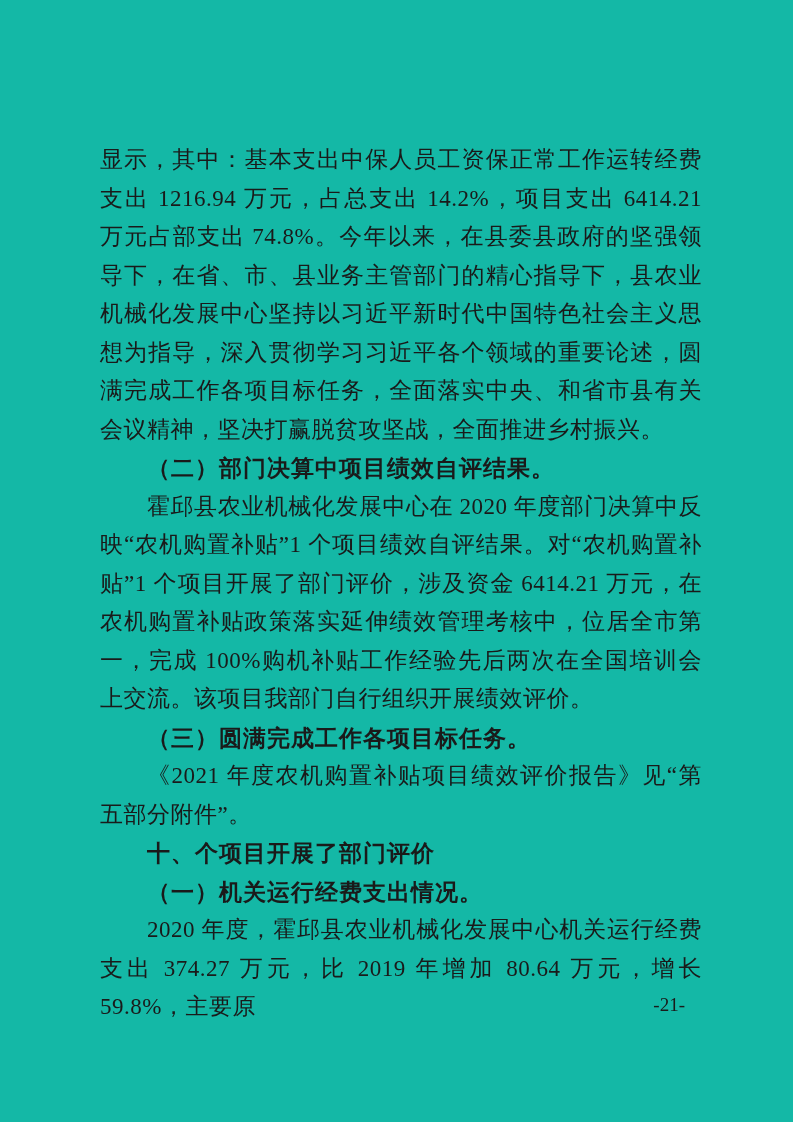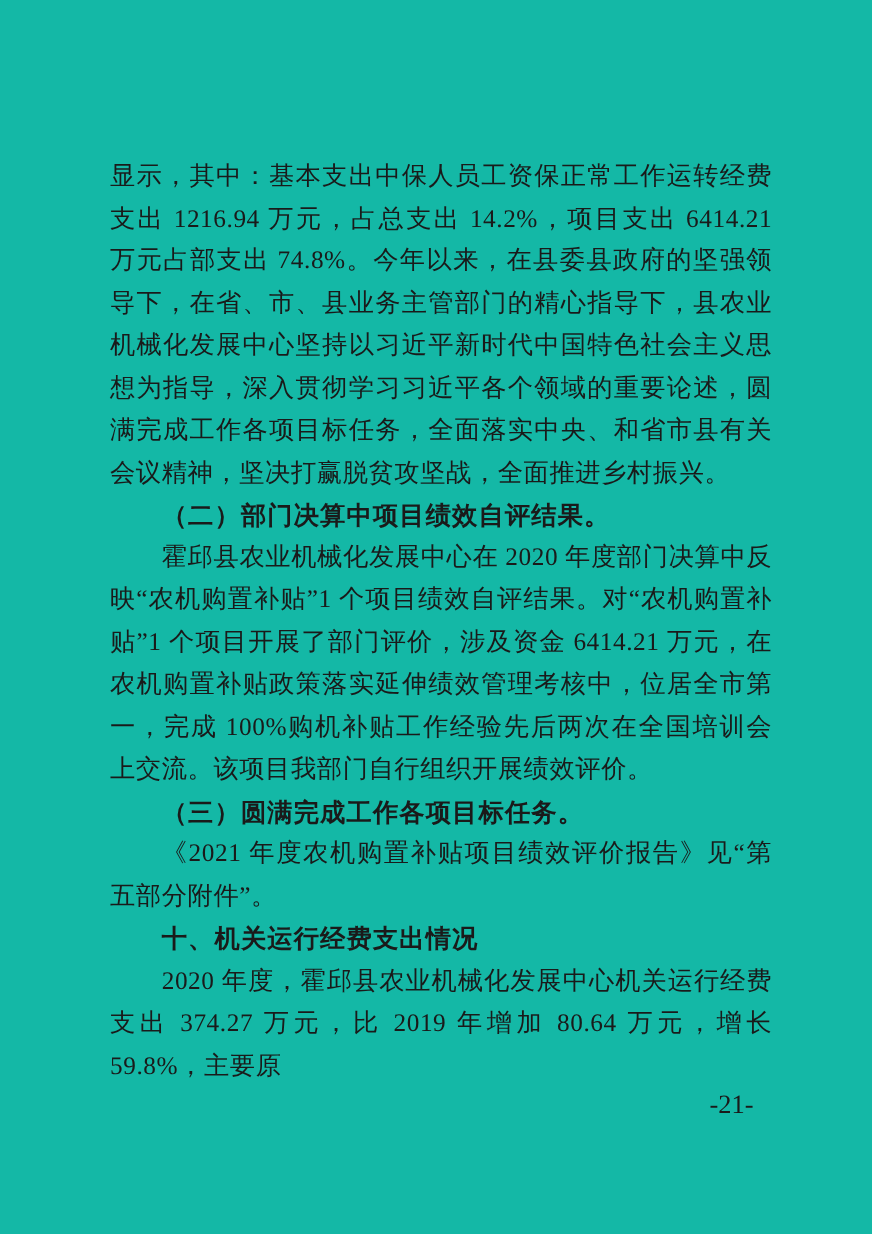--- a/index.html
+++ b/index.html
@@ -32,34 +32,35 @@
   .heading {
     font-weight: bold;
     text-indent: 47px;
     font-family: "Liberation Sans", "DejaVu Sans", sans-serif;
     letter-spacing: 1px;
   }
   .page-number {
     position: absolute;
     top: 994px;
     right: 108px;
-    font-size: 24px;
+    font-size: 19px;
     line-height: 22px;
     font-family: "Liberation Serif", "DejaVu Serif", serif;
     color: #1a1a1a;
     margin-left: 40px;
   }
 </style>
 </head>
 <body>
 
 <div class="page">
   <div class="content">
     <div class="block para">显示，其中：基本支出中保人员工资保正常工作运转经费支出 1216.94 万元，占总支出 14.2%，项目支出 6414.21 万元占部支出 74.8%。今年以来，在县委县政府的坚强领导下，在省、市、县业务主管部门的精心指导下，县农业机械化发展中心坚持以习近平新时代中国特色社会主义思想为指导，深入贯彻学习习近平各个领域的重要论述，圆满完成工作各项目标任务，全面落实中央、和省市县有关会议精神，坚决打赢脱贫攻坚战，全面推进乡村振兴。</div>
     <div class="block heading">（二）部门决算中项目绩效自评结果。</div>
     <div class="block para indent">霍邱县农业机械化发展中心在 2020 年度部门决算中反映“农机购置补贴”1 个项目绩效自评结果。对“农机购置补贴”1 个项目开展了部门评价，涉及资金 6414.21 万元，在农机购置补贴政策落实延伸绩效管理考核中，位居全市第一，完成 100%购机补贴工作经验先后两次在全国培训会上交流。该项目我部门自行组织开展绩效评价。</div>
     <div class="block heading">（三）圆满完成工作各项目标任务。</div>
     <div class="block para indent">《2021 年度农机购置补贴项目绩效评价报告》见“第五部分附件”。</div>
-    <div class="block heading">十、机关运行经费支出情况</div>
+    <div class="block heading">十、个项目开展了部门评价</div>
+    <div class="block heading">（一）机关运行经费支出情况。</div>
     <div class="block para indent">2020 年度，霍邱县农业机械化发展中心机关运行经费支出 374.27 万元，比 2019 年增加 80.64 万元，增长 59.8%，主要原</div>
   </div>
   <div class="page-number">-21-</div>
 </div>
 
 </body></html>

